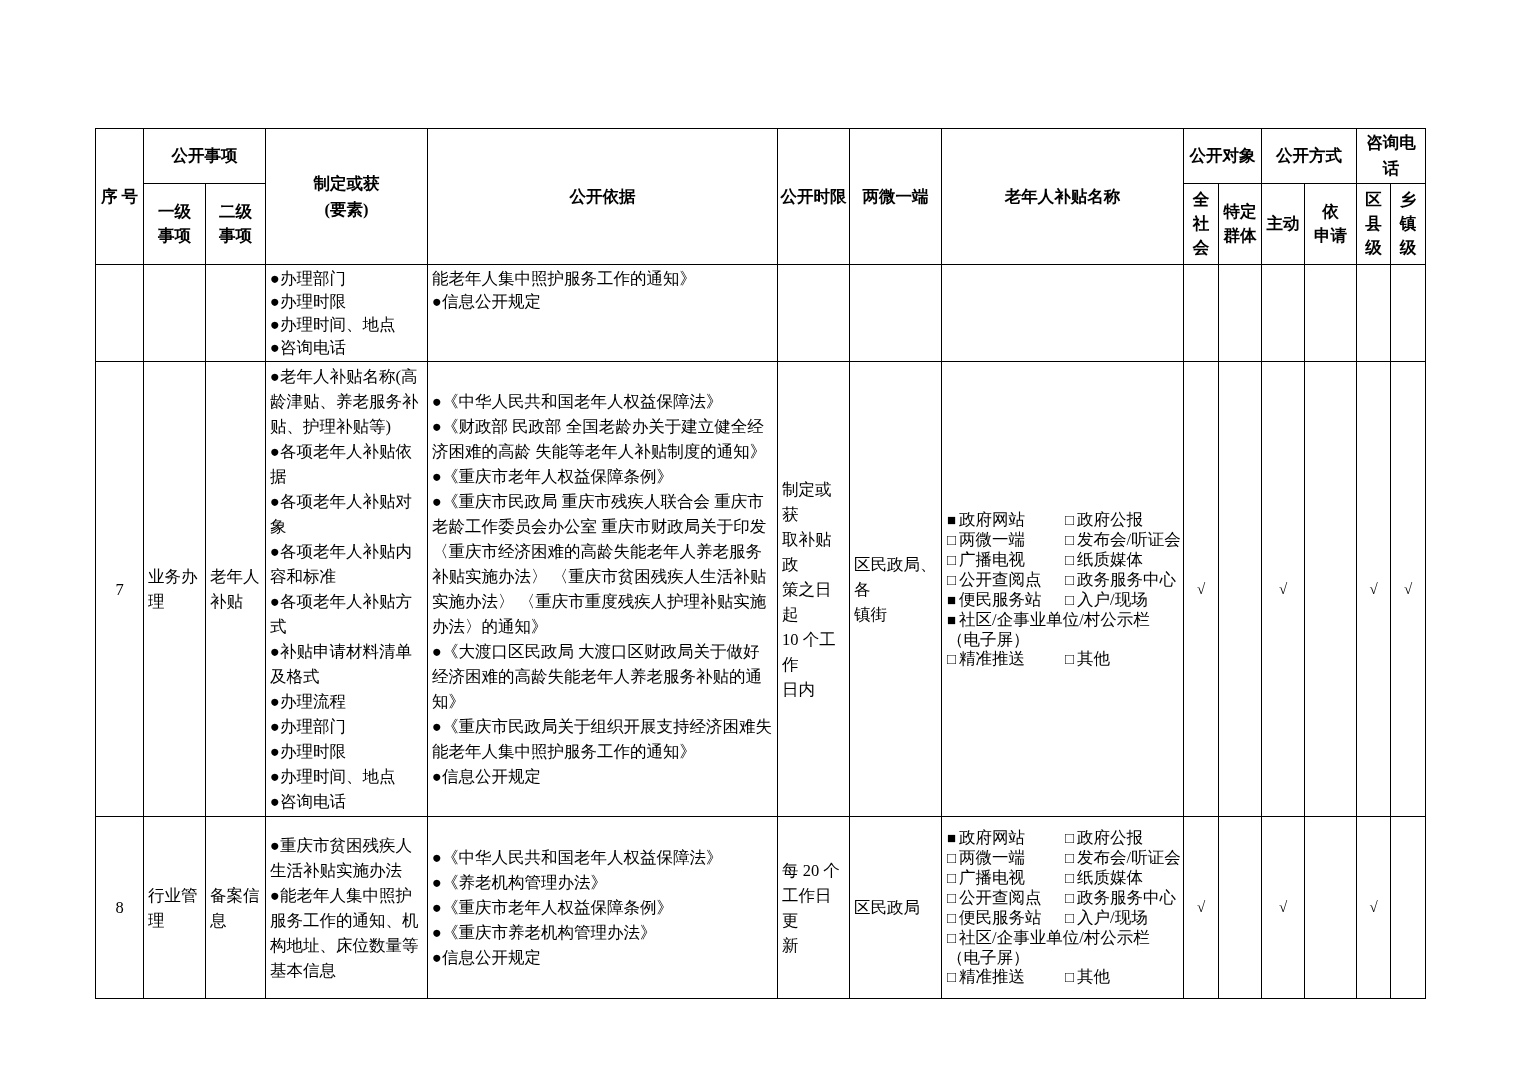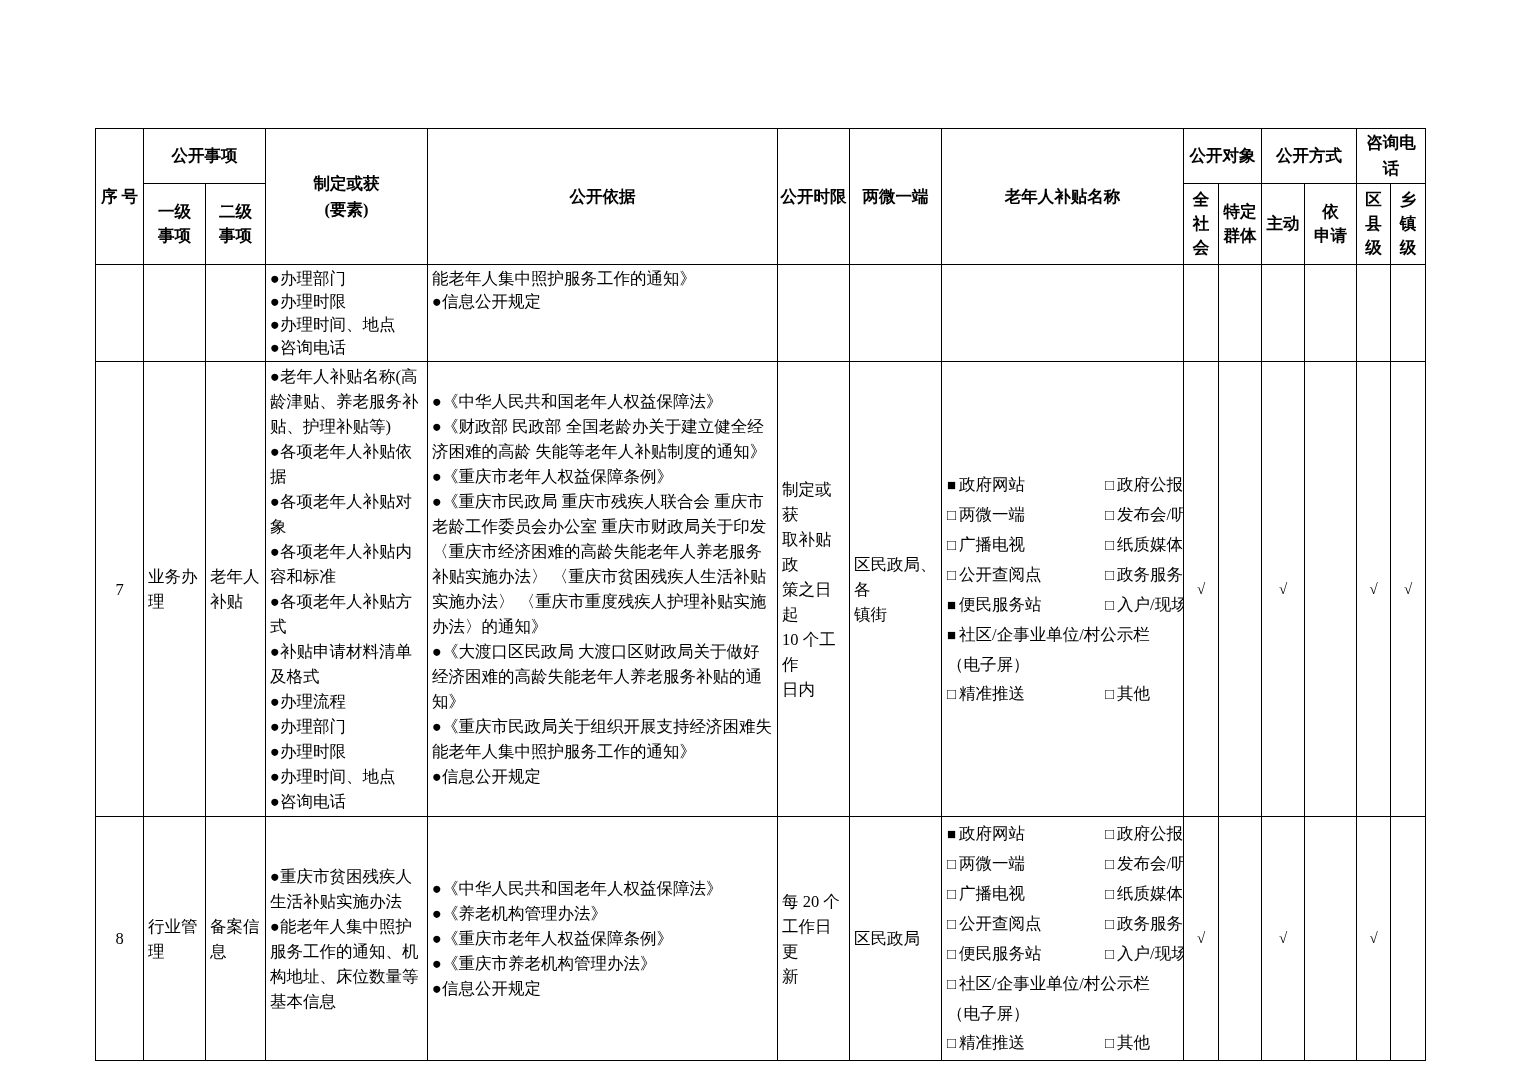--- a/index.html
+++ b/index.html
@@ -24,21 +24,21 @@
   tr.h1 th { line-height:26px; }
   tr.h2 { height:81px; }
   tr.row-a { height:93px; }
   tr.row-7 { height:388px; }
   tr.row-8 { height:182px; }
   td.c { text-align:center; }
   td.top { vertical-align:top; }
   tr.row-a td { line-height:23px; }
   .para { margin:0; }
   .ch-cell { padding-left:5px; }
-  .ch-line { display:flex; line-height:29px;gap:40px; }
+  .ch-line { display:flex; line-height:19px; }
   .ch-line .ch-item:first-child:not(:only-child) { width:118px; flex:none; }
   .ch-item { white-space:pre; }
   .ch-box { margin-right:3px; font-size:15px; }
   .check { font-size:15px; }
 </style>
 </head>
 <body>
 
 <div class="page">
   <table class="doc">

